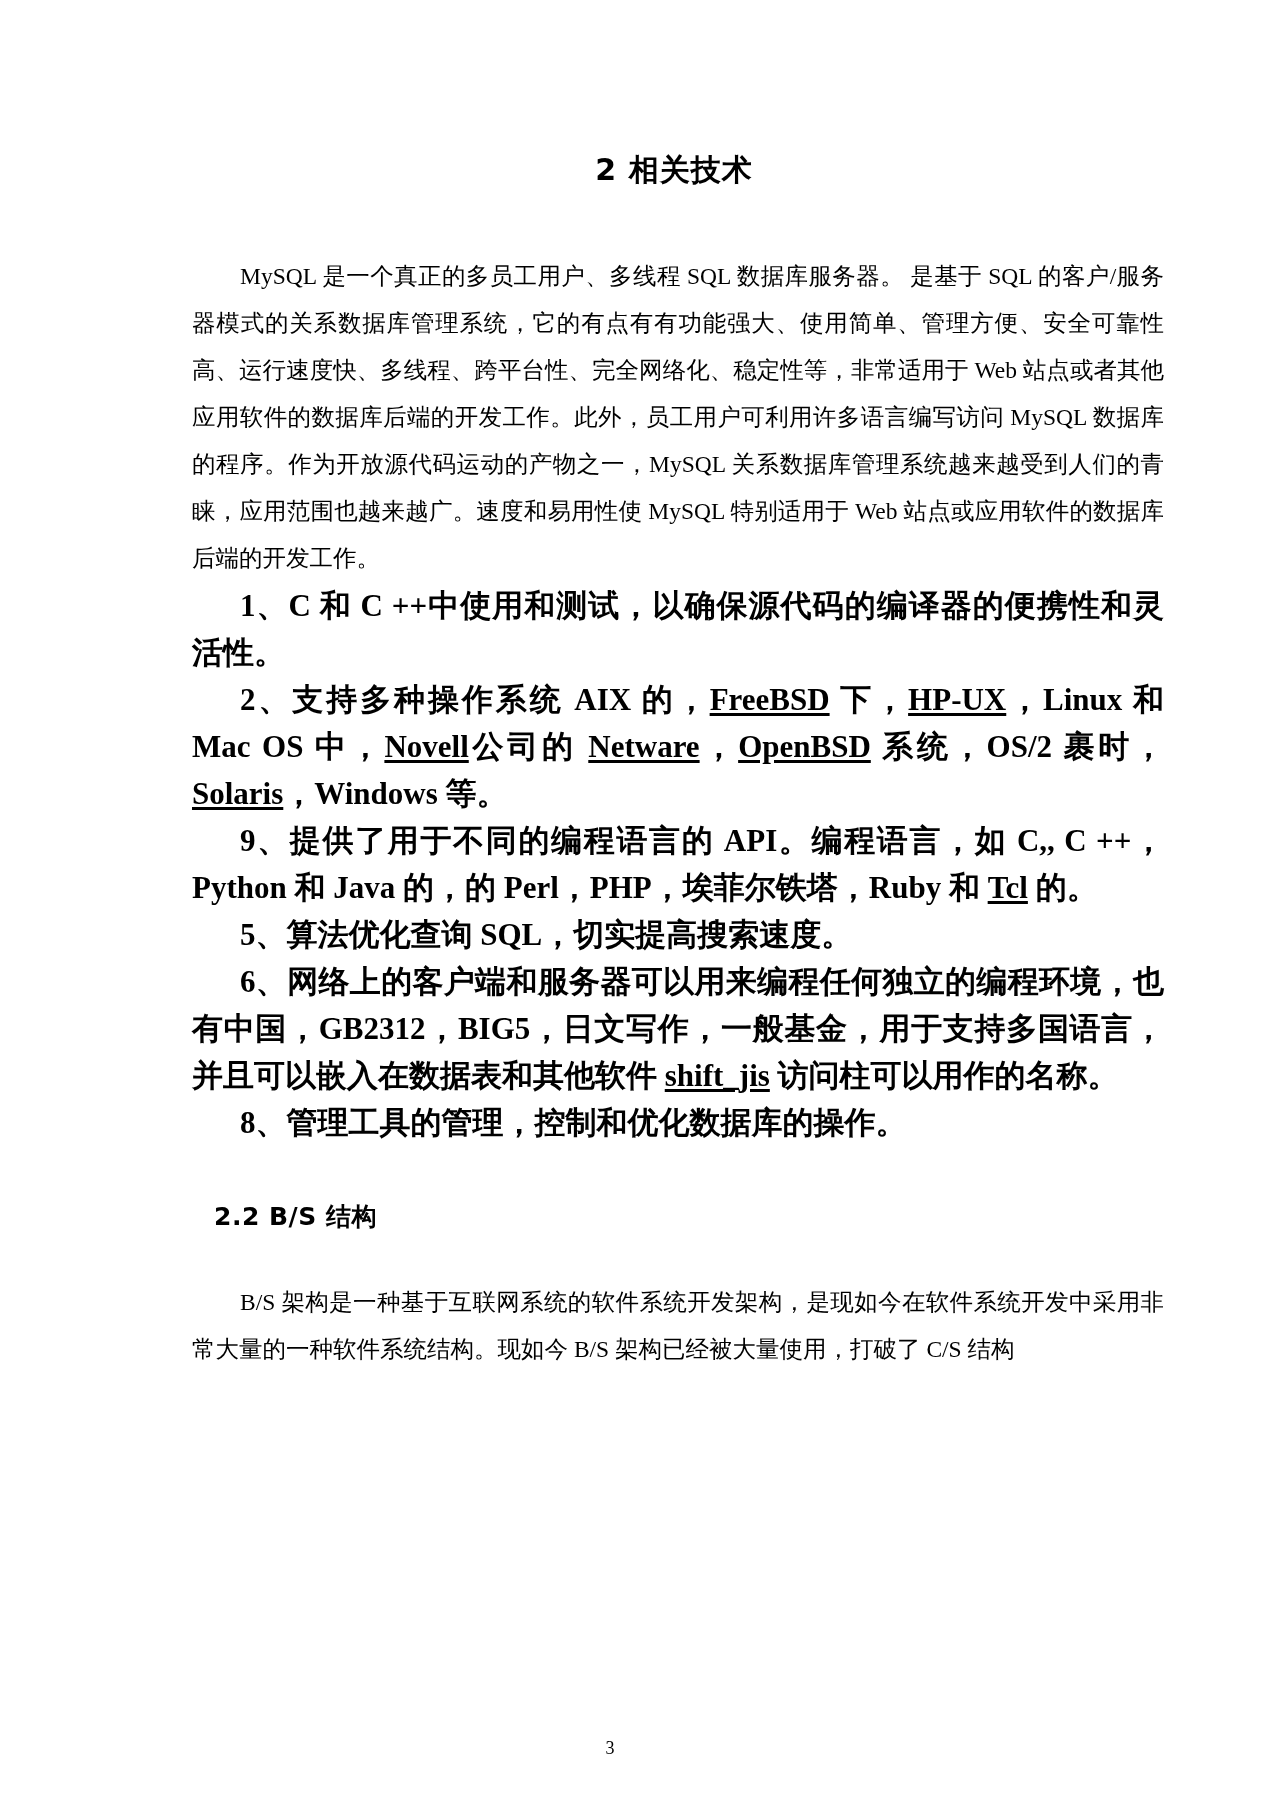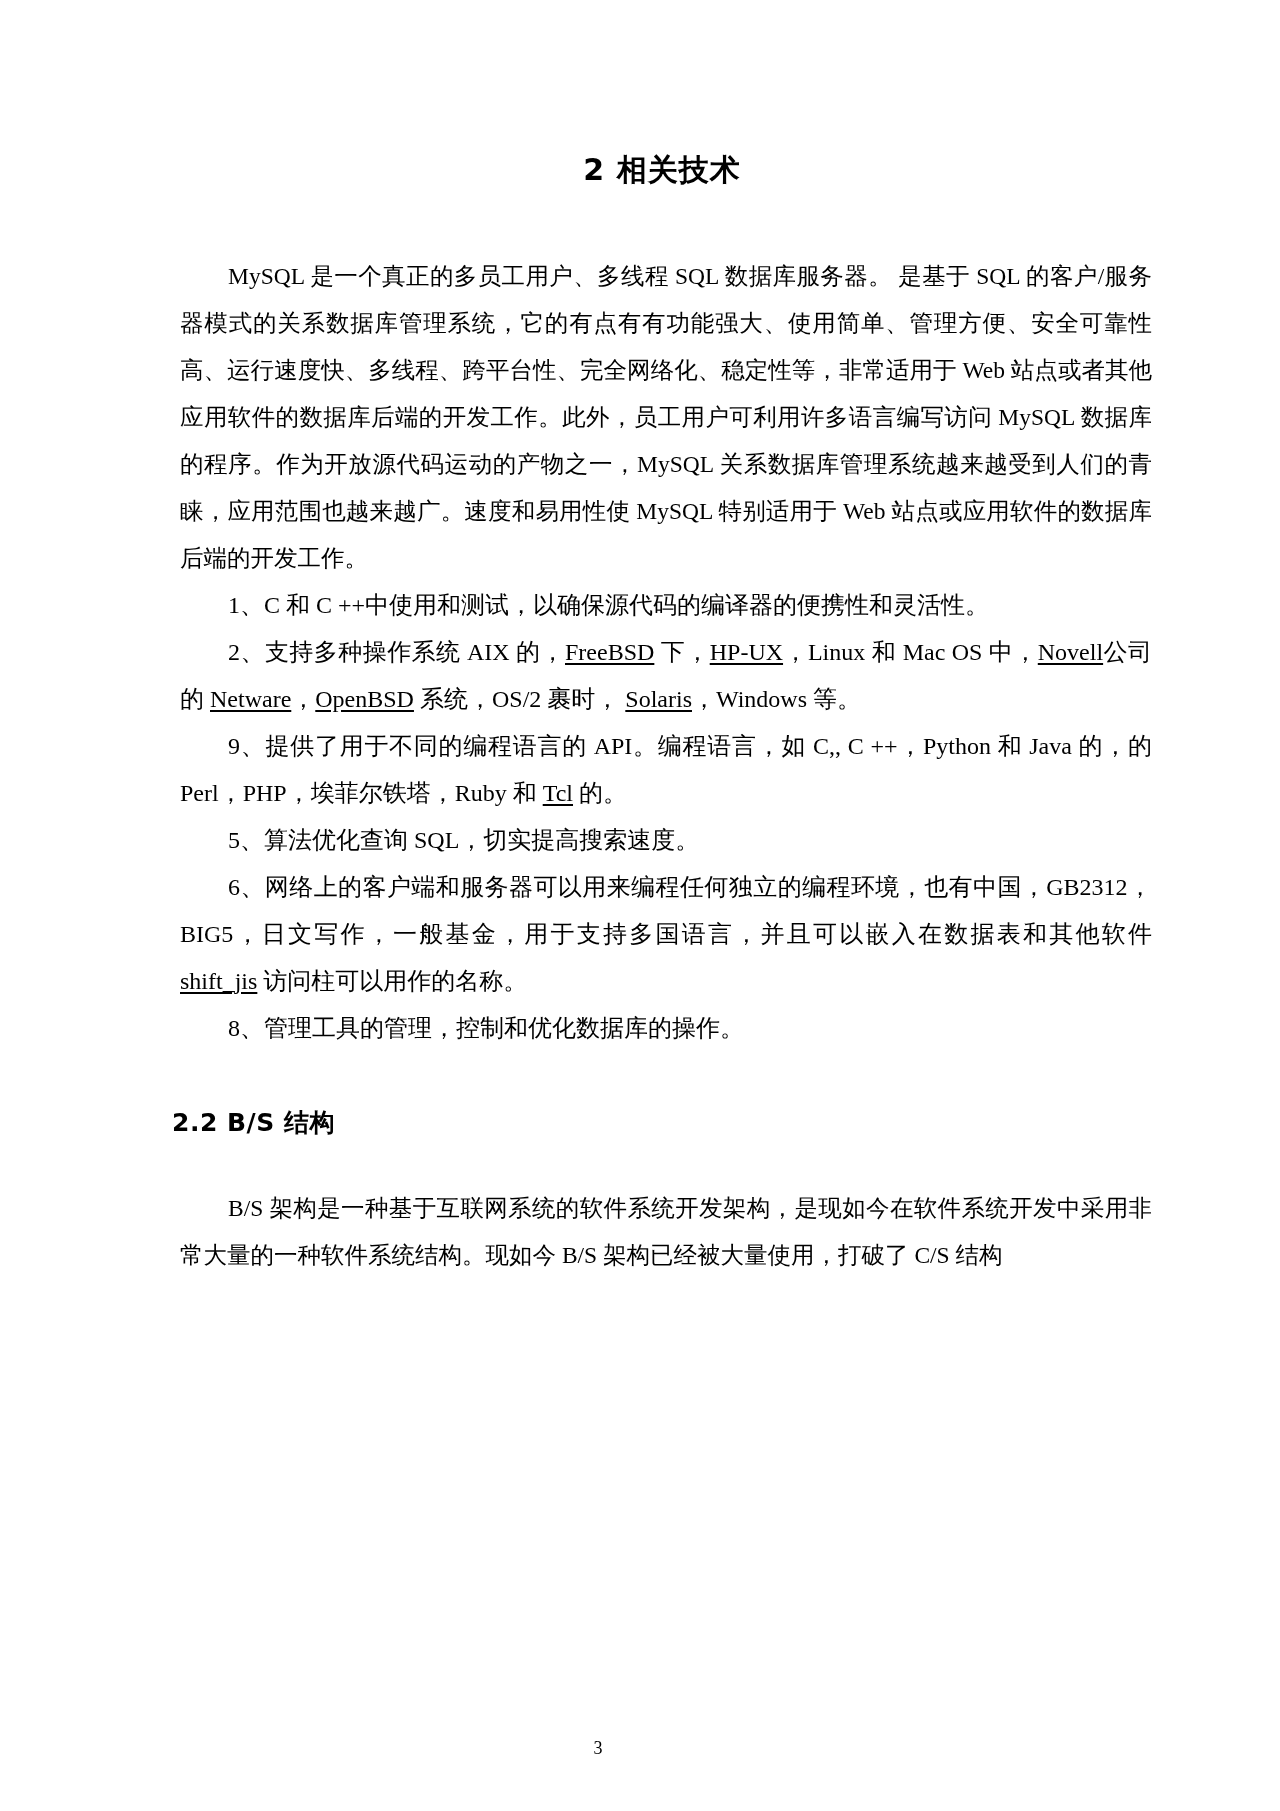--- a/index.html
+++ b/index.html
@@ -9,21 +9,21 @@
   }
   body {
     width: 1280px;
     height: 1811px;
     font-family: "Liberation Serif", serif;
     color: #000000;
     position: relative;
   }
   .page {
     position: absolute;
-    left: 4px; top: 0;
+    left: 16px; top: 0;
     width: 1188px;
     height: 1811px;
     box-sizing: border-box;
     padding: 8px;
     overflow: hidden;
   }
   .content {
     position: absolute;
     left: 168px;
     top: 150px;
@@ -40,20 +40,21 @@
   .section-title {
     font-family: "DejaVu Sans", sans-serif;
     font-size: 25px;
     font-weight: 700;
     margin: 0 0 34px 0;
     letter-spacing: 0.5px;
   }
   .section-title.second {
     margin-top: 54px;
     margin-bottom: 46px;
+    margin-left: 30px;
   }
   p.body {
     font-size: 23.5px;
     line-height: 47px;
     margin: 0;
     text-align: justify;
     text-justify: inter-ideograph;
     text-indent: 0;
   }
   p.indent {
@@ -67,24 +68,25 @@
   .page-number {
     position: absolute;
     left: 0;
     right: 0;
     bottom: 52px;
     text-align: center;
     font-size: 18px;
     font-family: "Liberation Serif", serif;
   }
   .list-line {
-    font-size: 24px;
+    font-size: 31px;
     line-height: 47px;
     margin: 0;
     text-align: justify;
+    font-weight: bold;
   }
 </style>
 </head>
 <body>
 
 <div class="page">
   <div class="content">
 
     <h1 class="chapter-title">2 相关技术</h1>
 

